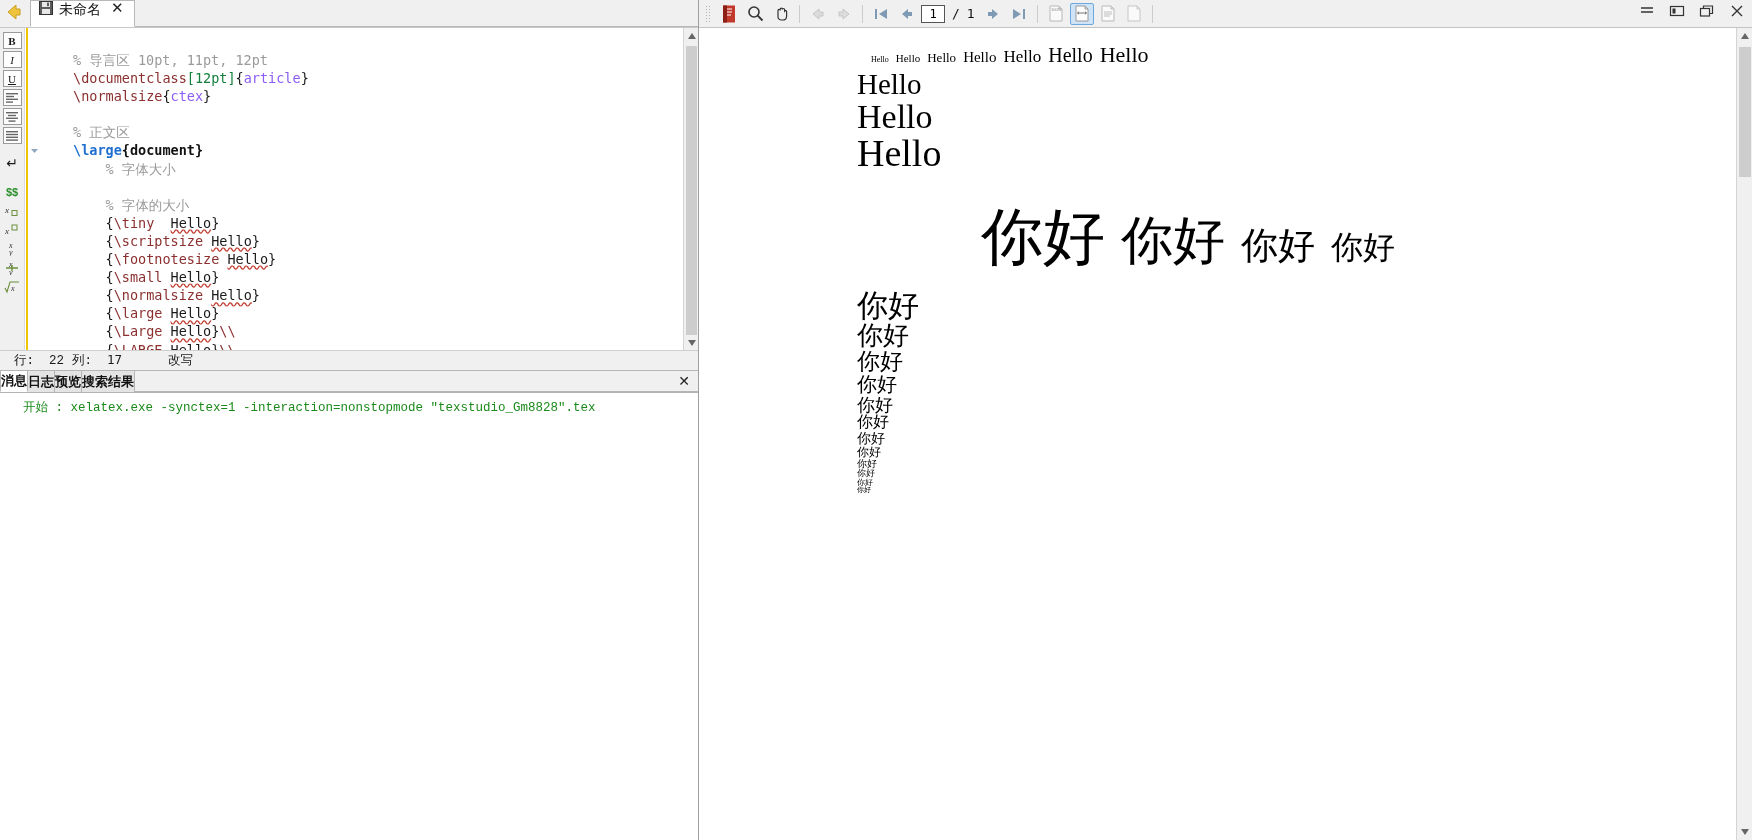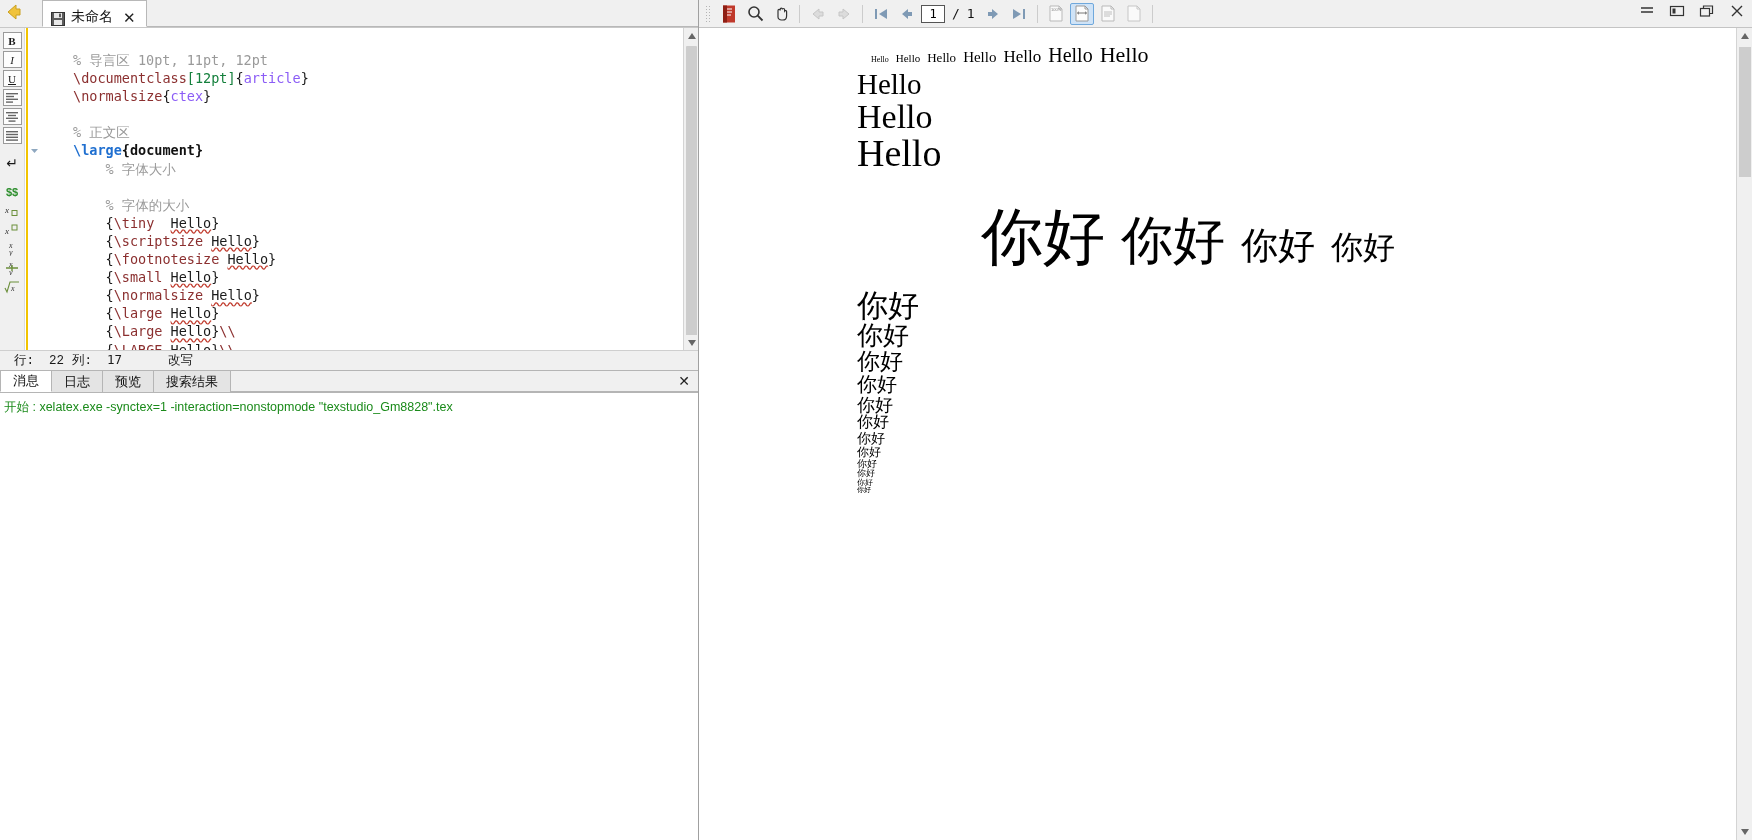--- a/index.html
+++ b/index.html
@@ -24,24 +24,24 @@
   .tabbar {
     height: 28px; background: #f0f0f0;
     display: flex; align-items: flex-end;
     position: relative;
     border-bottom: 1px solid #c8c8c8;
   }
   .tabbar-spacer { width: 30px; height: 28px; }
   .doc-tab {
     height: 27px; background: #ffffff;
     border: 1px solid #b8b8b8; border-bottom: 1px solid #ffffff;
-    display: flex; align-items: flex-end; gap: 6px;
+    display: flex; align-items: flex-start; gap: 6px;
     padding: 0 10px 0 8px;
     font-size: 14px; color: #000;
-    position: relative; z-index: 2; margin-left: 12px;
+    position: relative; z-index: 2;
   }
   .save-ico { width: 14px; height: 14px; position: relative; display: inline-block; }
   .tab-title { font-size: 14px; color: #111; font-family: "Liberation Sans", sans-serif; }
   .tab-close {
     font-size: 15px; color: #222; line-height: 1; margin-left: 4px;
     font-family: "DejaVu Sans", sans-serif;
   }
   .tabbar-rest { flex: 1; height: 27px; background: #f0f0f0; border-bottom: 1px solid #b8b8b8; }
 
   
@@ -143,36 +143,36 @@
     display: flex; flex-direction: column;
     border-top: 1px solid #b5b5b5;
   }
   .msg-tabs {
     height: 22px; background: #f0f0f0;
     display: flex; align-items: flex-end;
     position: relative;
     border-bottom: 1px solid #b5b5b5;
   }
   .msg-tab {
-    height: 22px; padding: 0 12px;
+    height: 22px; padding: 0 0;
     display: flex; align-items: center;
     font-size: 13px; color: #111;
     border: 1px solid #b5b5b5; border-bottom: none;
-    background: #e4e4e4; margin-right: -1px;
+    background: #e4e4e4; margin-right: -1px; font-weight: bold;
   }
   .msg-tab.active { background: #ffffff; border-bottom: 1px solid #fff; position: relative; z-index: 2; }
   .msg-tabs-fill { flex: 1; height: 21px; border-bottom: 1px solid #b5b5b5; }
   .msg-close {
     position: absolute; right: 8px; top: 3px;
     font-size: 14px; color: #222; line-height: 1;
     font-family: "DejaVu Sans", sans-serif;
   }
   .msg-body {
-    flex: 1; background: #ffffff; padding: 6px 4px;
-    font-family: Liberation Sans, sans-serif;
+    flex: 1; background: #ffffff; padding: 6px 23px;
+    font-family: Liberation Mono, monospace;
     font-size: 12.5px;
   }
   .msg-start { color: #1a8a1a; margin-bottom: 18px; white-space: pre; }
   .msg-done { color: #111; }
 
   .left-bottom-fill { flex: 1; background: #ffffff; }
 
   
   .right-pane {
     width: 1053px; height: 840px;

